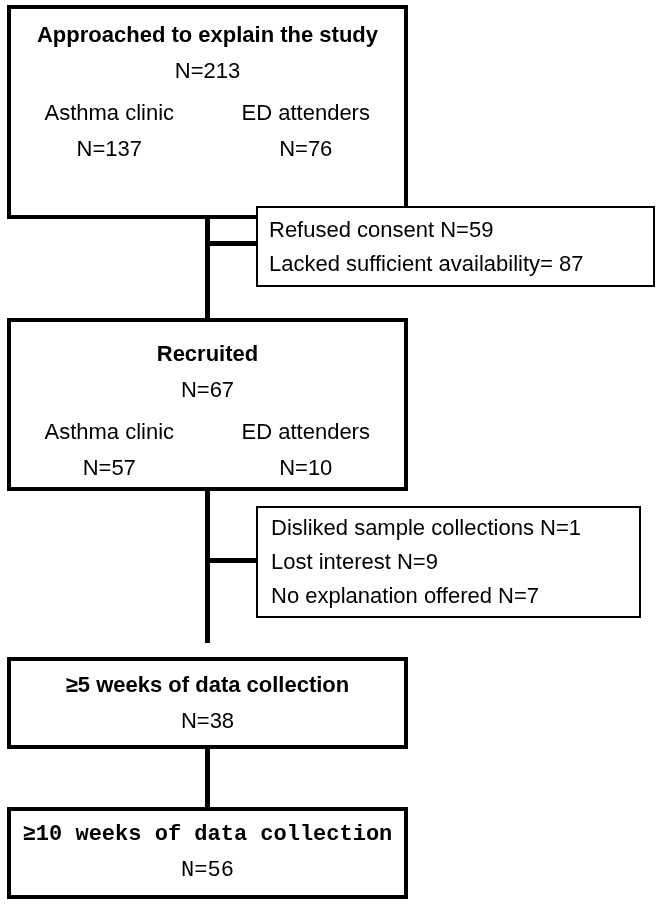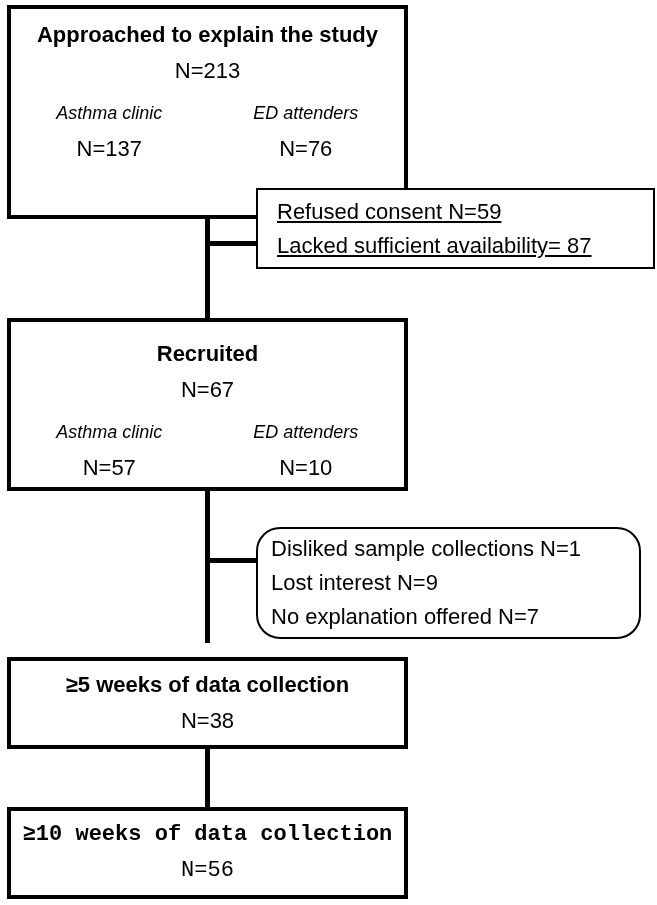--- a/index.html
+++ b/index.html
@@ -40,47 +40,44 @@
     line-height: 36px;
   }
   .col-row {
     display: flex;
     margin-top: 6px;
   }
   .col {
     flex: 1;
   }
   .col-label {
-    font-size: 18px;
+    font-size: 22px;
     line-height: 36px;
     white-space: nowrap;
-    font-style: italic;
   }
   .excl-box {
     position: absolute;
     border: 2px solid #000000;
     background: #ffffff;
     box-sizing: border-box;
     text-align: left;
   }
   .excl-box.first {
     left: 256px;
-    top: 188px;
+    top: 206px;
     width: 399px;
     height: 81px;
-    padding: 5px 8px 5px 19px;
-    text-decoration: underline;
+    padding: 5px 8px 5px 11px;
   }
   .excl-box.second {
     left: 256px;
-    top: 527px;
+    top: 506px;
     width: 385px;
     height: 112px;
     padding: 3px 8px 3px 13px;
-    border-radius: 24px;
   }
   .excl-line {
     font-size: 22px;
     line-height: 34px;
     white-space: nowrap;
   }
   .conn {
     position: absolute;
     background: #000000;
   }

